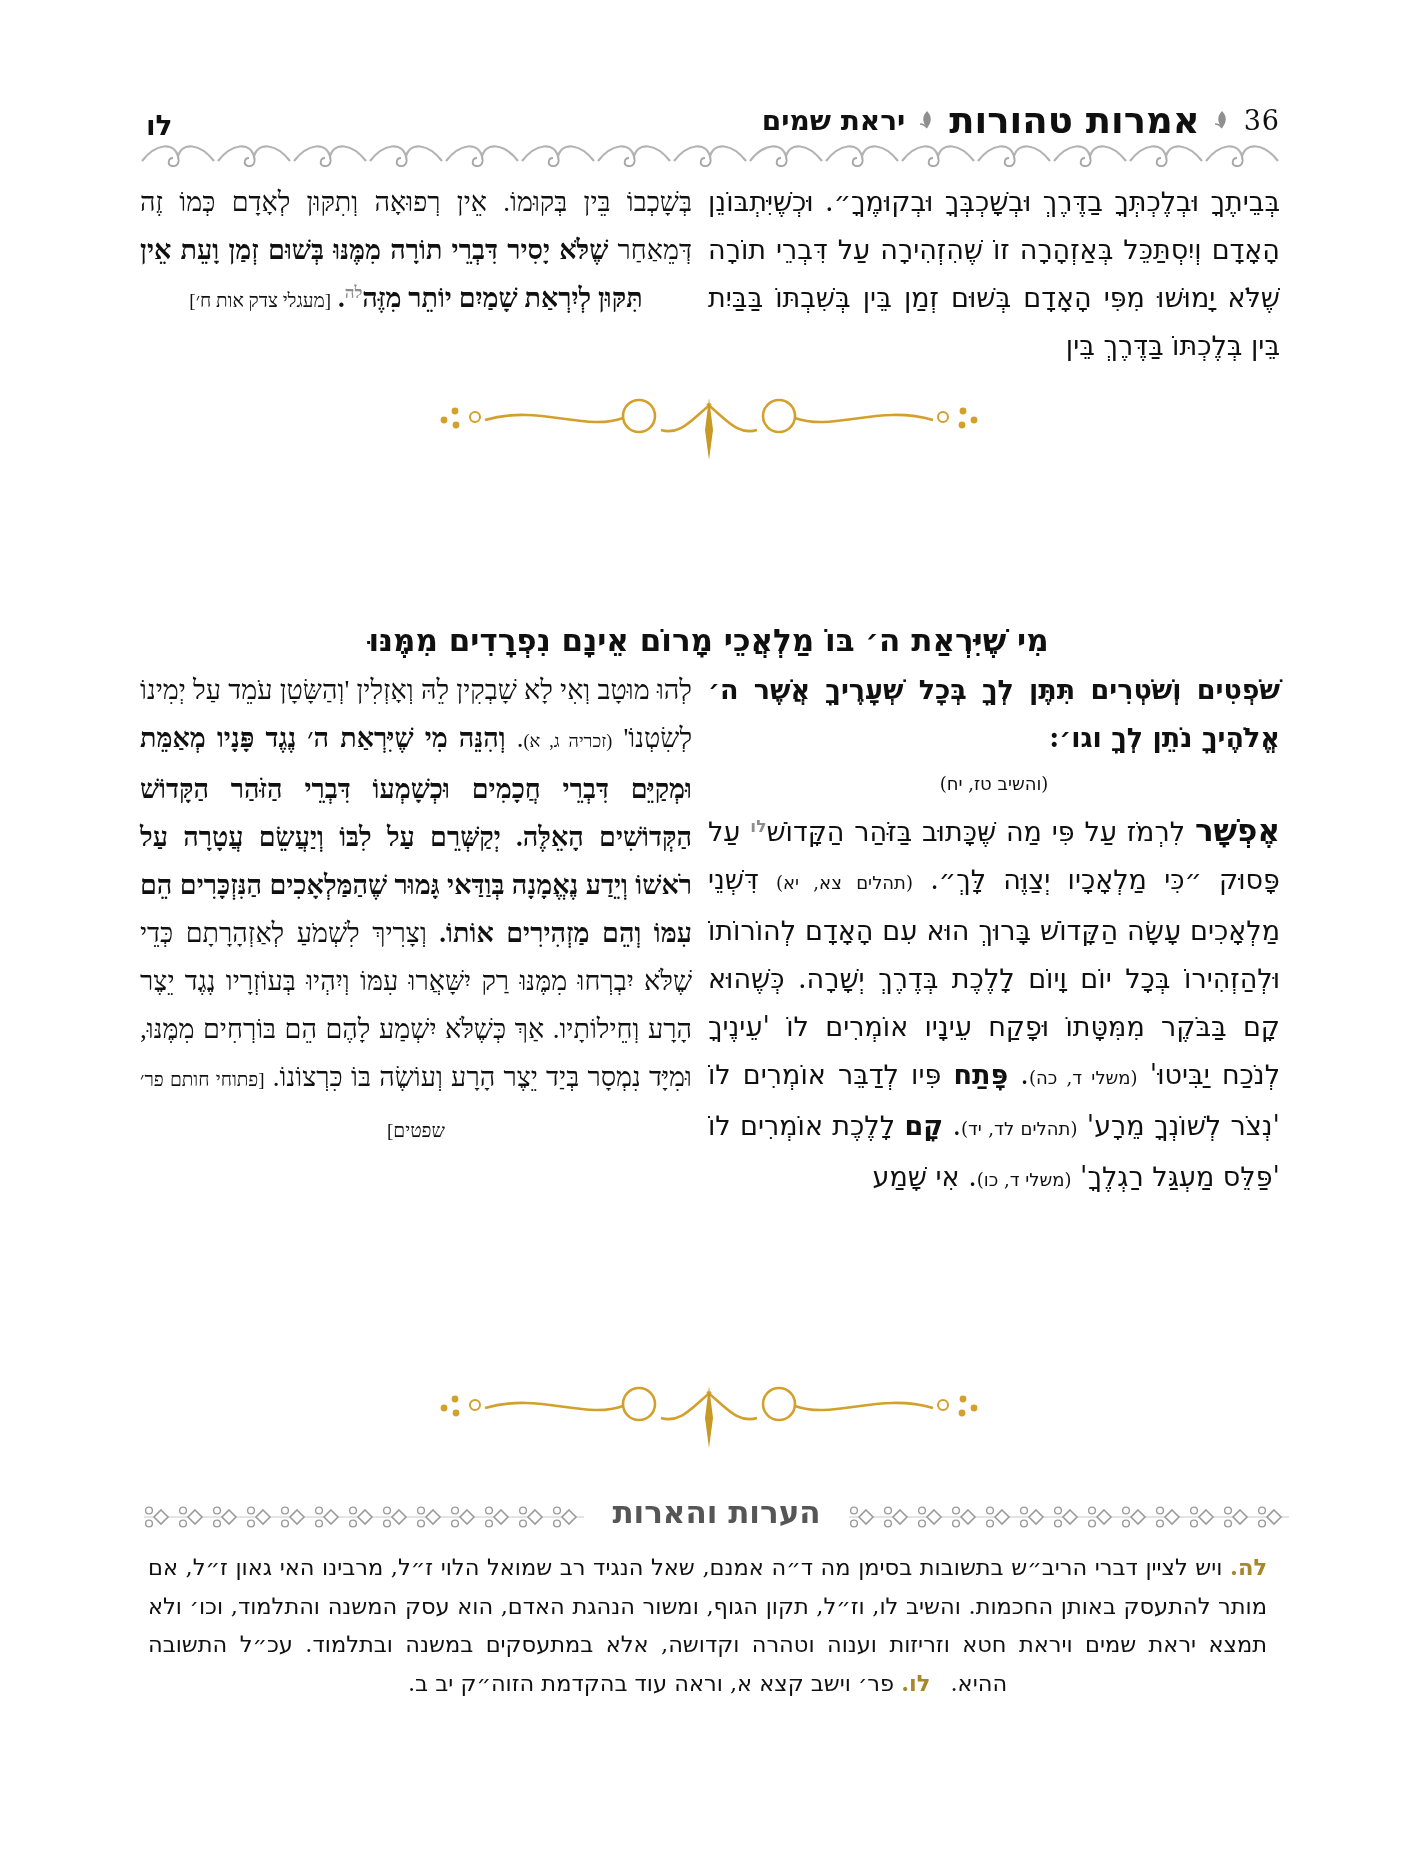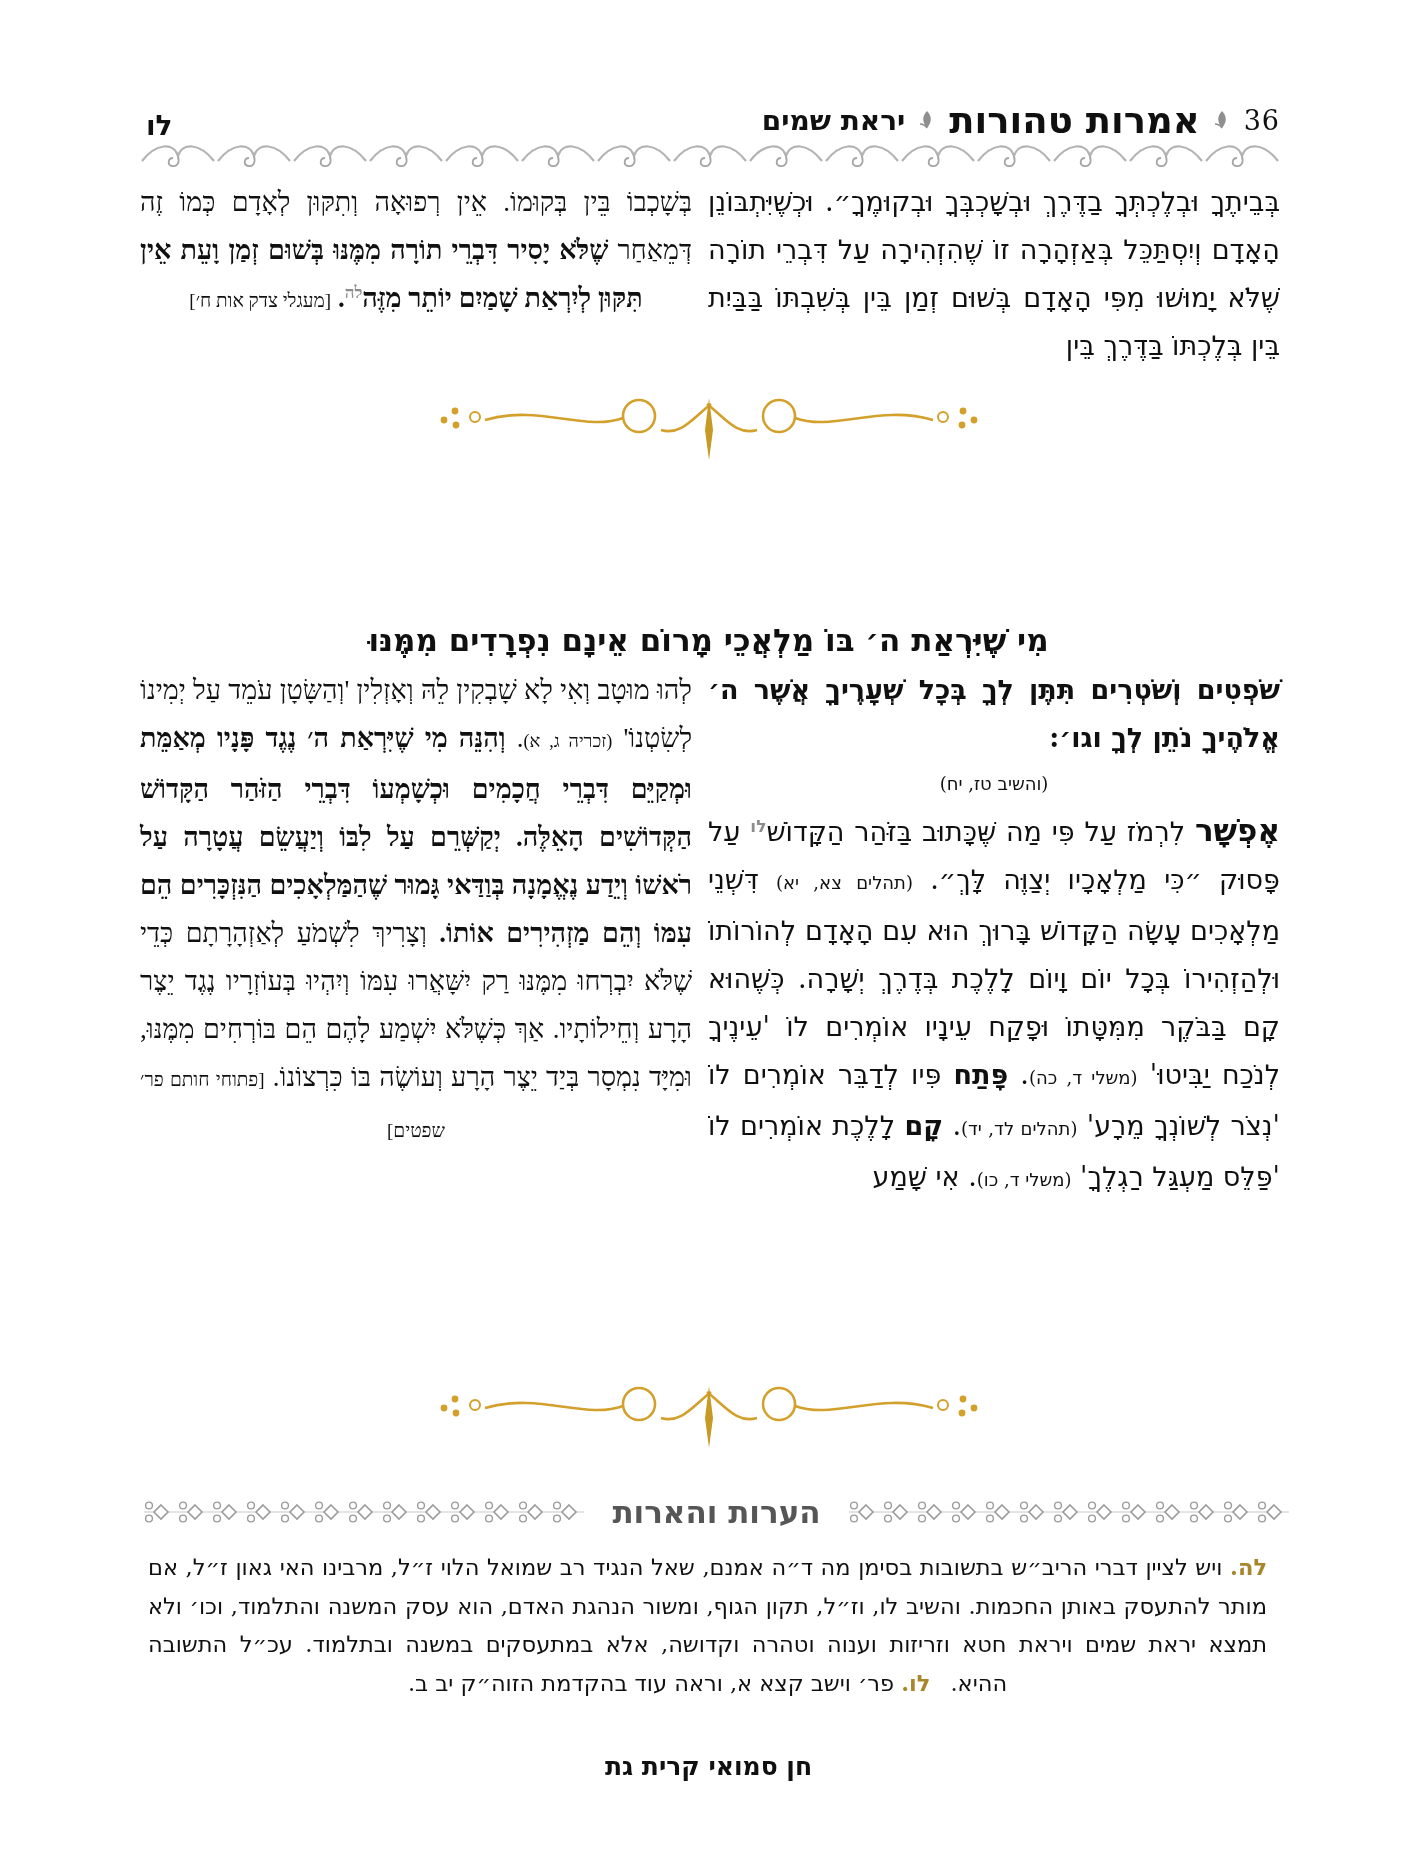--- a/index.html
+++ b/index.html
@@ -31,21 +31,21 @@
   .bracket-src{font-size:19px;}
   .center-last{text-align-last:center;font-family:Liberation Serif, serif;}
   .src-line{text-align:center;font-size:18px;line-height:44px;margin:0;}
   
   .headline{position:absolute;top:596px;right:140px;left:140px;text-align:center;font-weight:bold;font-size:31px;}
   
   .orn{position:absolute;left:50%;transform:translateX(-50%);width:640px;height:76px;}
   .orn1{top:390px;}
   .orn2{top:1378px;}
   
-  .notes-head{position:absolute;top:1494px;right:140px;left:156px;display:flex;align-items:center;justify-content:center;gap:28px;}
+  .notes-head{position:absolute;top:1494px;right:140px;left:156px;display:flex;align-items:flex-end;justify-content:center;gap:28px;}
   .notes-title{font-weight:bold;font-size:31px;color:#565656;white-space:nowrap;}
   .chain{width:440px;height:26px;flex:0 0 auto;}
   .notes{position:absolute;top:1548px;right:150px;left:148px;font-size:22.5px;line-height:38.5px;text-align:justify;text-align-last:center;}
   .notes p{margin:0;}
   .note-marker{color:#a8862c;font-weight:bold;}
   .note-marker.m2{margin-right:20px;}
   
   .credit{position:absolute;top:1752px;right:0;left:0;text-align:center;font-weight:bold;font-size:25px;}
   .hidden-defs{position:absolute;width:0;height:0;overflow:hidden;}
 </style>
@@ -194,15 +194,14 @@
           <use href="#chu" x="374"></use>
           <use href="#chu" x="408"></use>
         </g>
     </svg>
   </div>
 
   <div class="notes">
     <p><span class="note-marker m1">לה.</span><span> ויש לציין דברי הריב״ש בתשובות בסימן מה ד״ה אמנם, שאל הנגיד רב שמואל הלוי ז״ל, מרבינו האי גאון ז״ל, אם מותר להתעסק באותן החכמות. והשיב לו, וז״ל, תקון הגוף, ומשור הנהגת האדם, הוא עסק המשנה והתלמוד, וכו׳ ולא תמצא יראת שמים ויראת חטא וזריזות וענוה וטהרה וקדושה, אלא במתעסקים במשנה ובתלמוד. עכ״ל התשובה ההיא.</span><span class="note-marker m2">לו.</span><span> פר׳ וישב קצא א, וראה עוד בהקדמת הזוה״ק יב ב.</span></p>
   </div>
 
-  <div class="credit">חן סמואי קרית גת</div>
 
 </div>
 
 </body></html>

